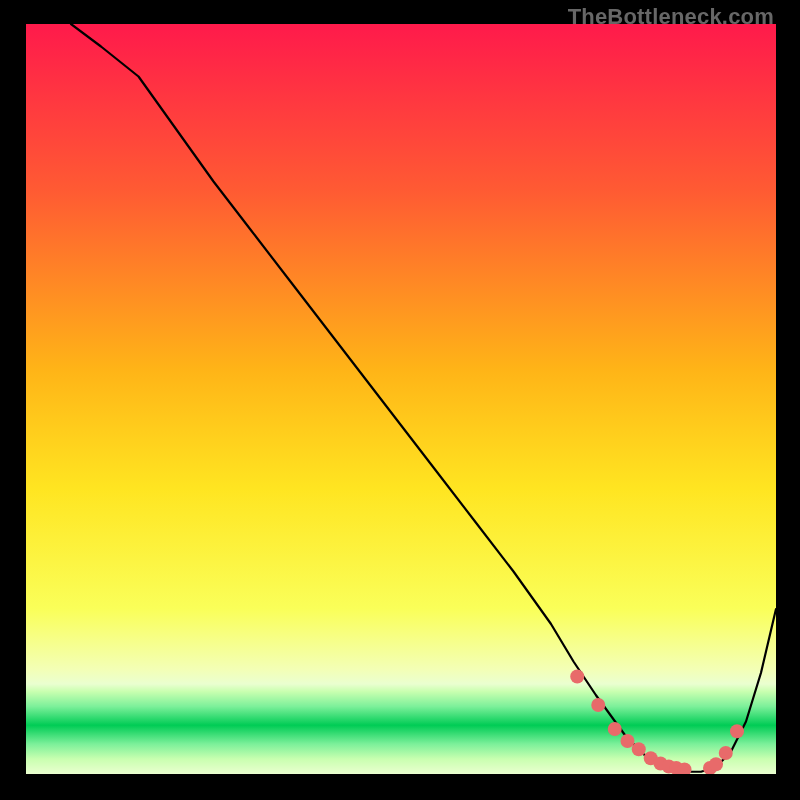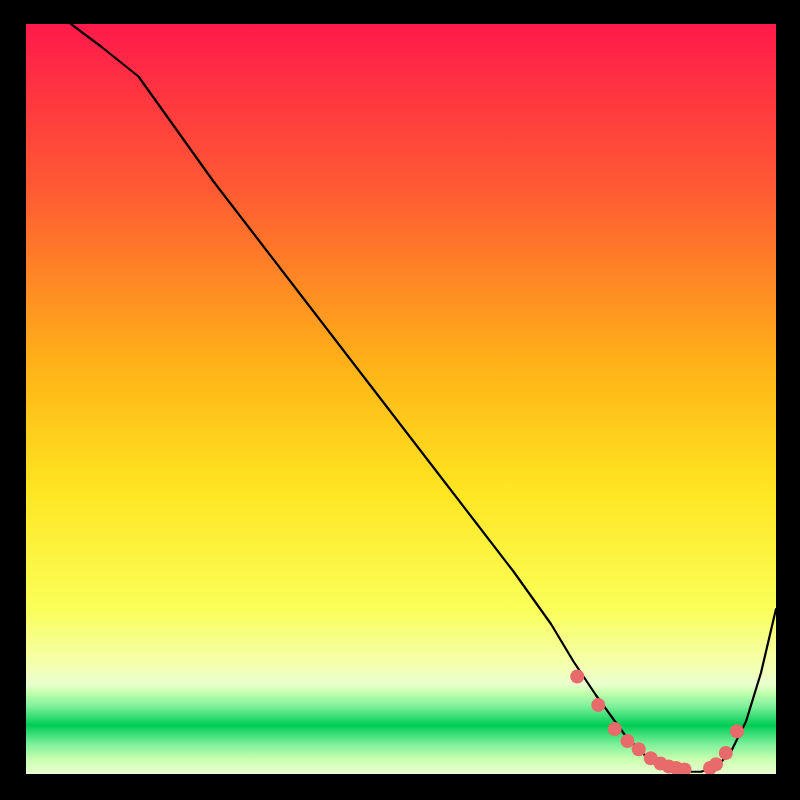--- a/index.html
+++ b/index.html
@@ -25,20 +25,21 @@
     font-size: 22px;
     font-weight: 600;
     color: #676767;
     letter-spacing: 0.2px;
   }
 </style>
 </head>
 <body>
 
 <div class="stage">
+  <div class="watermark">TheBottleneck.com</div>
   <svg class="plot" viewBox="0 0 750 750" preserveAspectRatio="none">
     <defs>
       <linearGradient id="bg" x1="0" y1="0" x2="0" y2="1">
         <stop offset="0%" stop-color="#ff1a4b"></stop>
         <stop offset="22%" stop-color="#ff5a33"></stop>
         <stop offset="46%" stop-color="#ffb417"></stop>
         <stop offset="62%" stop-color="#ffe521"></stop>
         <stop offset="78%" stop-color="#faff59"></stop>
         <stop offset="86%" stop-color="#f3ffb5"></stop>
         <stop offset="88%" stop-color="#eaffd0"></stop>

